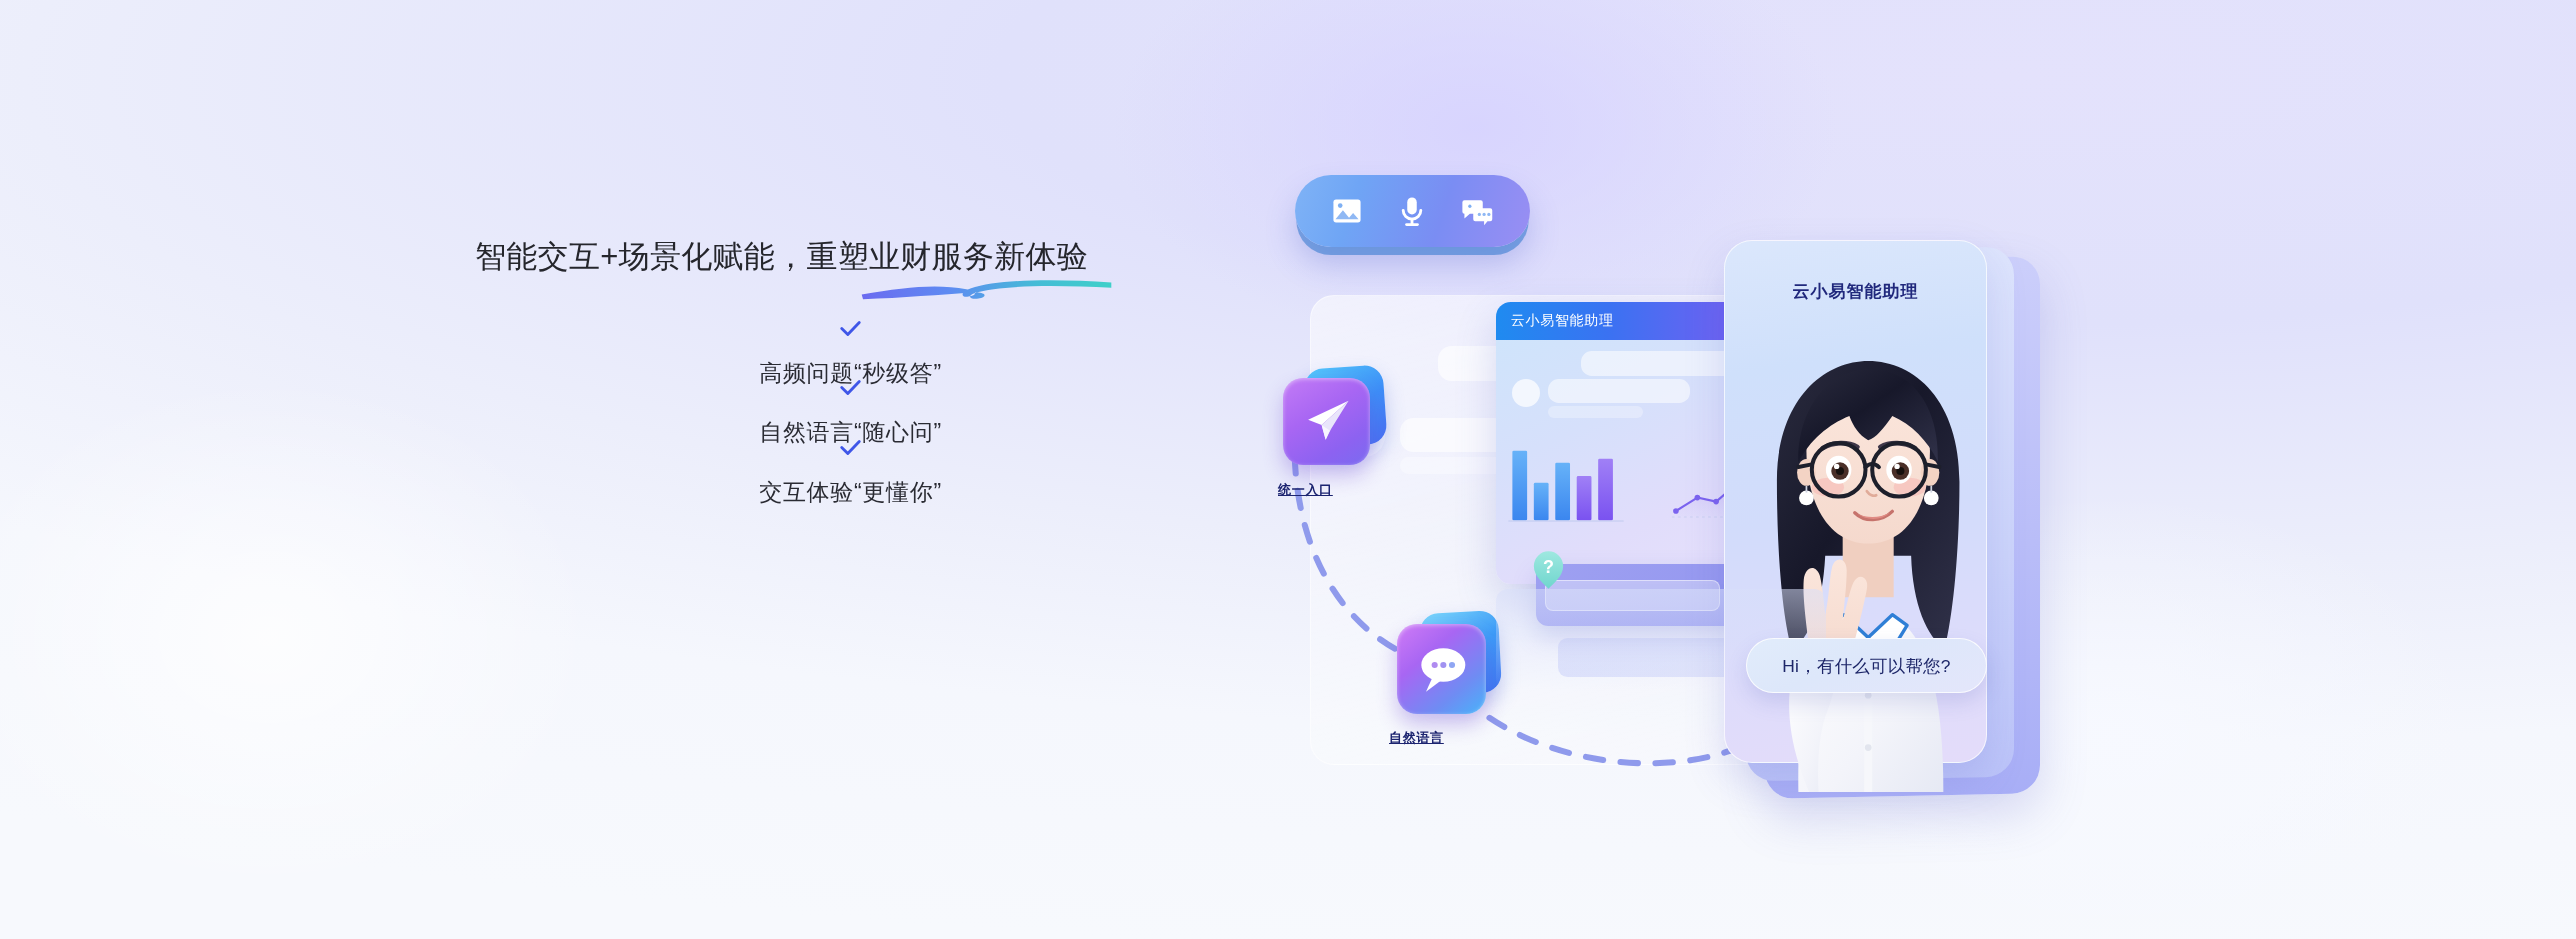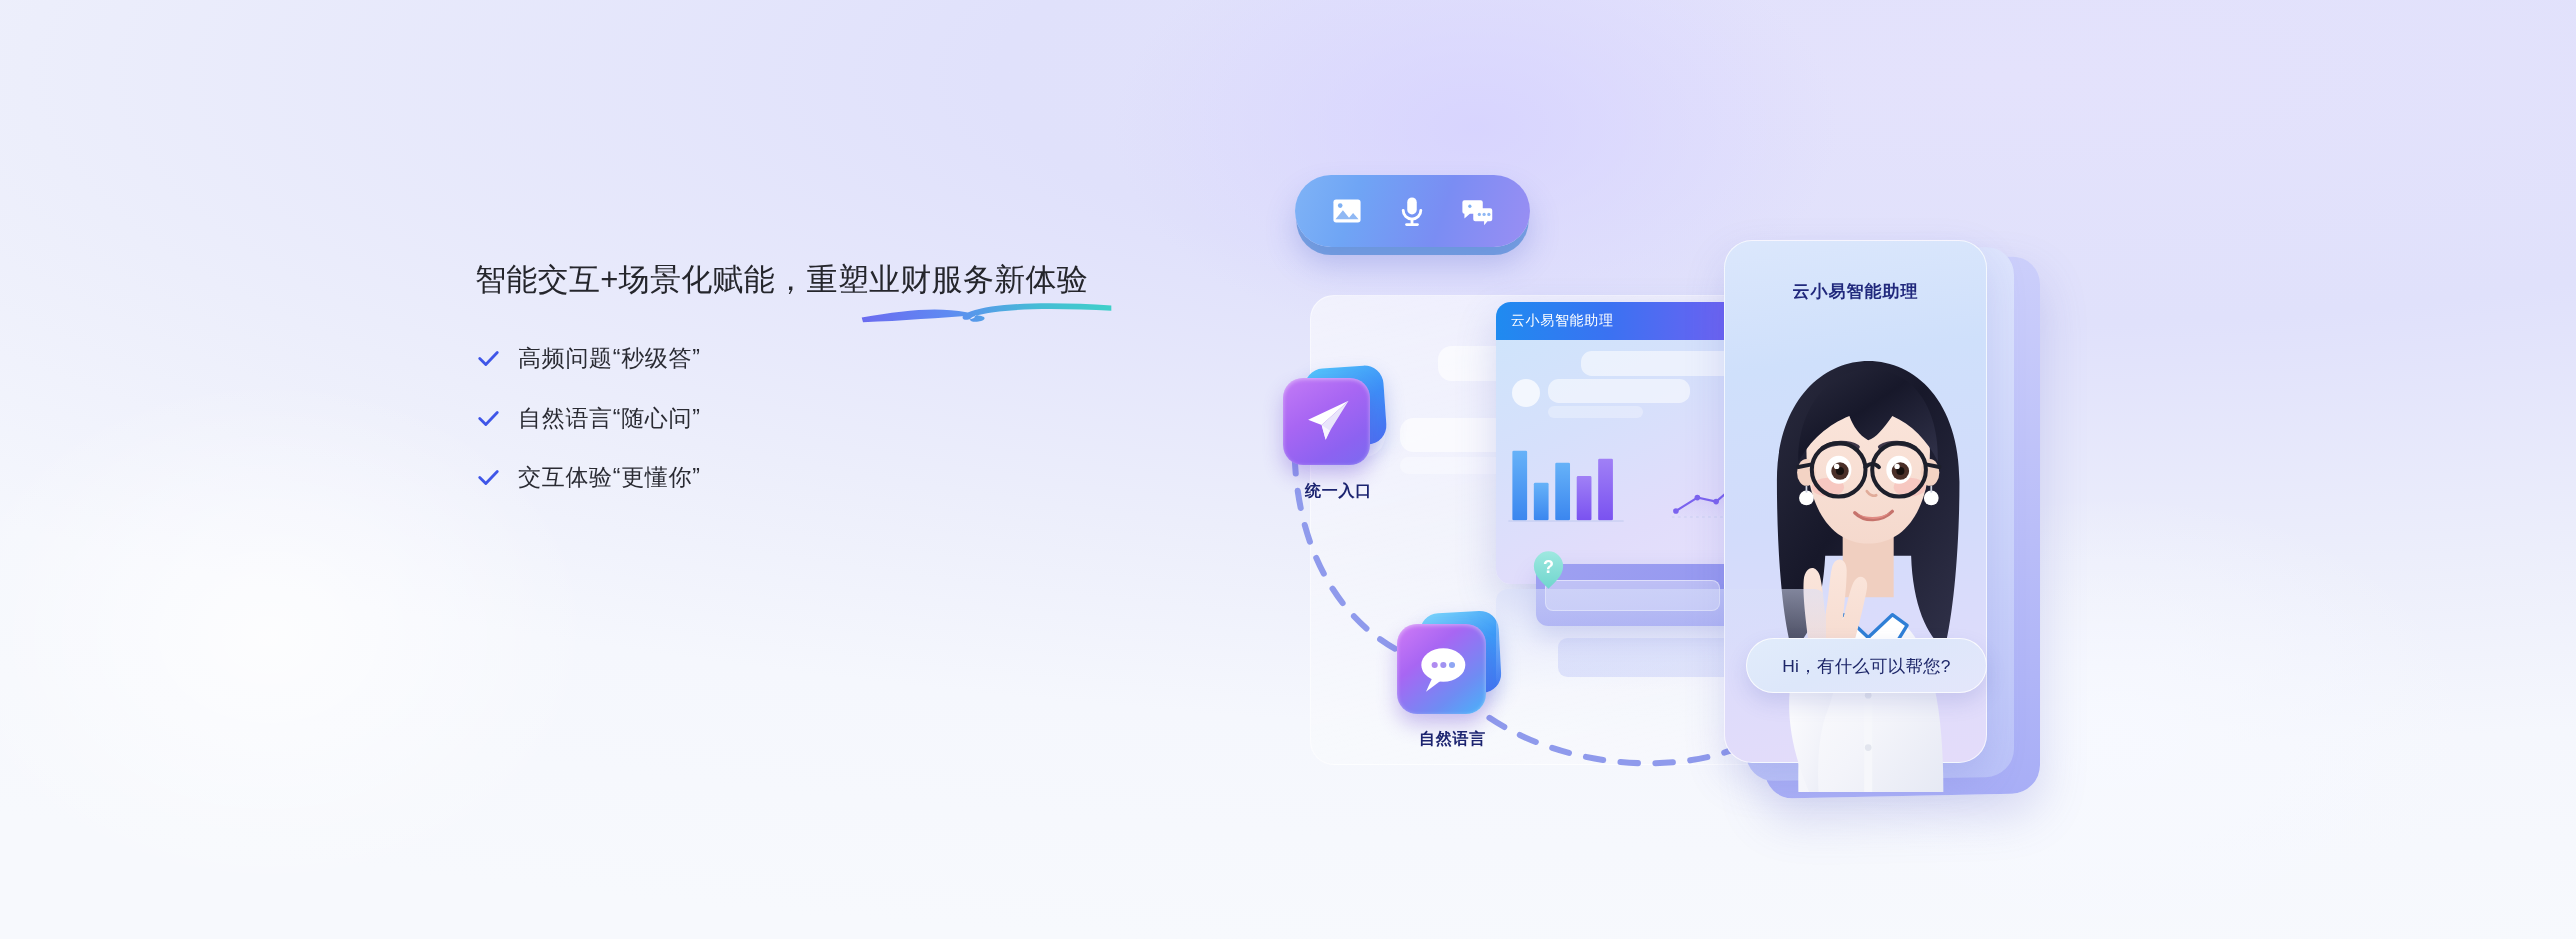--- a/index.html
+++ b/index.html
@@ -24,21 +24,21 @@
   .glow-b{
     position:absolute; left:-201px; top:268px; width:939px; height:738px;
     background:radial-gradient(closest-side, rgba(255,255,255,.75), rgba(255,255,255,0) 70%);
   }
   .glow-c{
     position:absolute; left:1610px; top:402px; width:1006px; height:671px;
     background:radial-gradient(closest-side, rgba(247,249,255,.95), rgba(247,249,255,0) 72%);
   }
 
   
-  .copy{ position:absolute; left:475px; top:261px; width:751px; }
+  .copy{ position:absolute; left:475px; top:238px; width:751px; }
 
   .subhead{
     position:relative; display:inline-block;
     font-size:31px; line-height:1.25; letter-spacing:0.3px;
     color:#25262c; font-weight:400; white-space:nowrap;
   }
   .brush{
     position:absolute; left:384px; top:39px; width:255px; height:23px;
     pointer-events:none;
   }
@@ -49,20 +49,21 @@
     background:linear-gradient(96deg,#2e3ce2 0%,#3d3ce6 22%,#6536ea 58%,#9a3cf0 88%,#a23ff2 100%);
     -webkit-background-clip:text; background-clip:text;
     color:transparent; -webkit-text-fill-color:transparent;
     line-height:1.18;
   }
 
   .bullets{ margin-top:38px; }
   .bullet{
     display:flex; align-items:center; height:42px; gap:16px;
     margin-bottom:17.4px;
+    flex-direction:column;
   }
   .bullet .tick{ width:27px; height:27px; flex:0 0 27px; display:block; }
   .bullet .btext{
     font-size:23px; color:#2a2b33; letter-spacing:0.7px; white-space:nowrap;
   }
 
   .cta{
     margin-top:29.5px; display:inline-flex; align-items:center;
     height:67px; padding:0 14.8px 0 42px; border-radius:35px;
     background:linear-gradient(96deg,#3b63f0 0%,#5a51ef 42%,#8e4df4 78%,#9a4ef5 100%);
@@ -109,22 +110,22 @@
     box-shadow:0 9.4px 19px rgba(70,100,210,.28);
   }
   .entry .tile-front{
     position:absolute; left:5.4px; top:14.8px; width:87px; height:87px; border-radius:20px;
     background:linear-gradient(148deg,#c37bf6 0%,#a866f3 40%,#8d62f1 74%,#7b6bf0 100%);
     box-shadow:0 10.7px 20px rgba(110,70,210,.32), inset 0 1.3px 4px rgba(255,255,255,.45);
     display:flex; align-items:center; justify-content:center;
   }
   .entry .plane{ width:62px; height:62px; display:block; }
   .caption{
-    position:absolute; left:0; top:118px; width:100%; text-align:center;
-    font-size:16px; font-weight:700; color:#1c2470; letter-spacing:0.7px; white-space:nowrap;
+    position:absolute; left:0; top:118px; width:100%; 
+    font-size:13px; font-weight:700; color:#1c2470; letter-spacing:0.7px; white-space:nowrap;text-decoration:underline;
   }
 
   
   .multi{ left:94px; top:443px; width:127px; height:168px; }
   .multi .tile-back{
     position:absolute; left:32px; top:1.3px; width:79px; height:82px; border-radius:19px;
     background:linear-gradient(150deg,#7ed8fb 0%,#3d9cf8 52%,#3f74f1 100%);
     transform:rotate(-3deg);
     box-shadow:0 9.4px 19px rgba(70,100,210,.28);
   }

